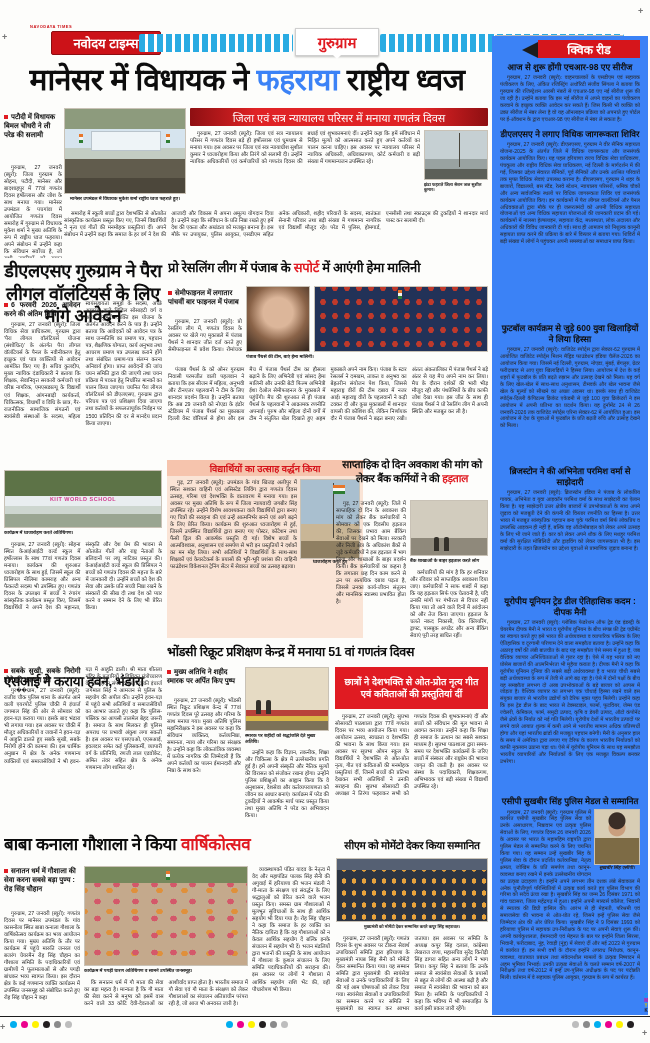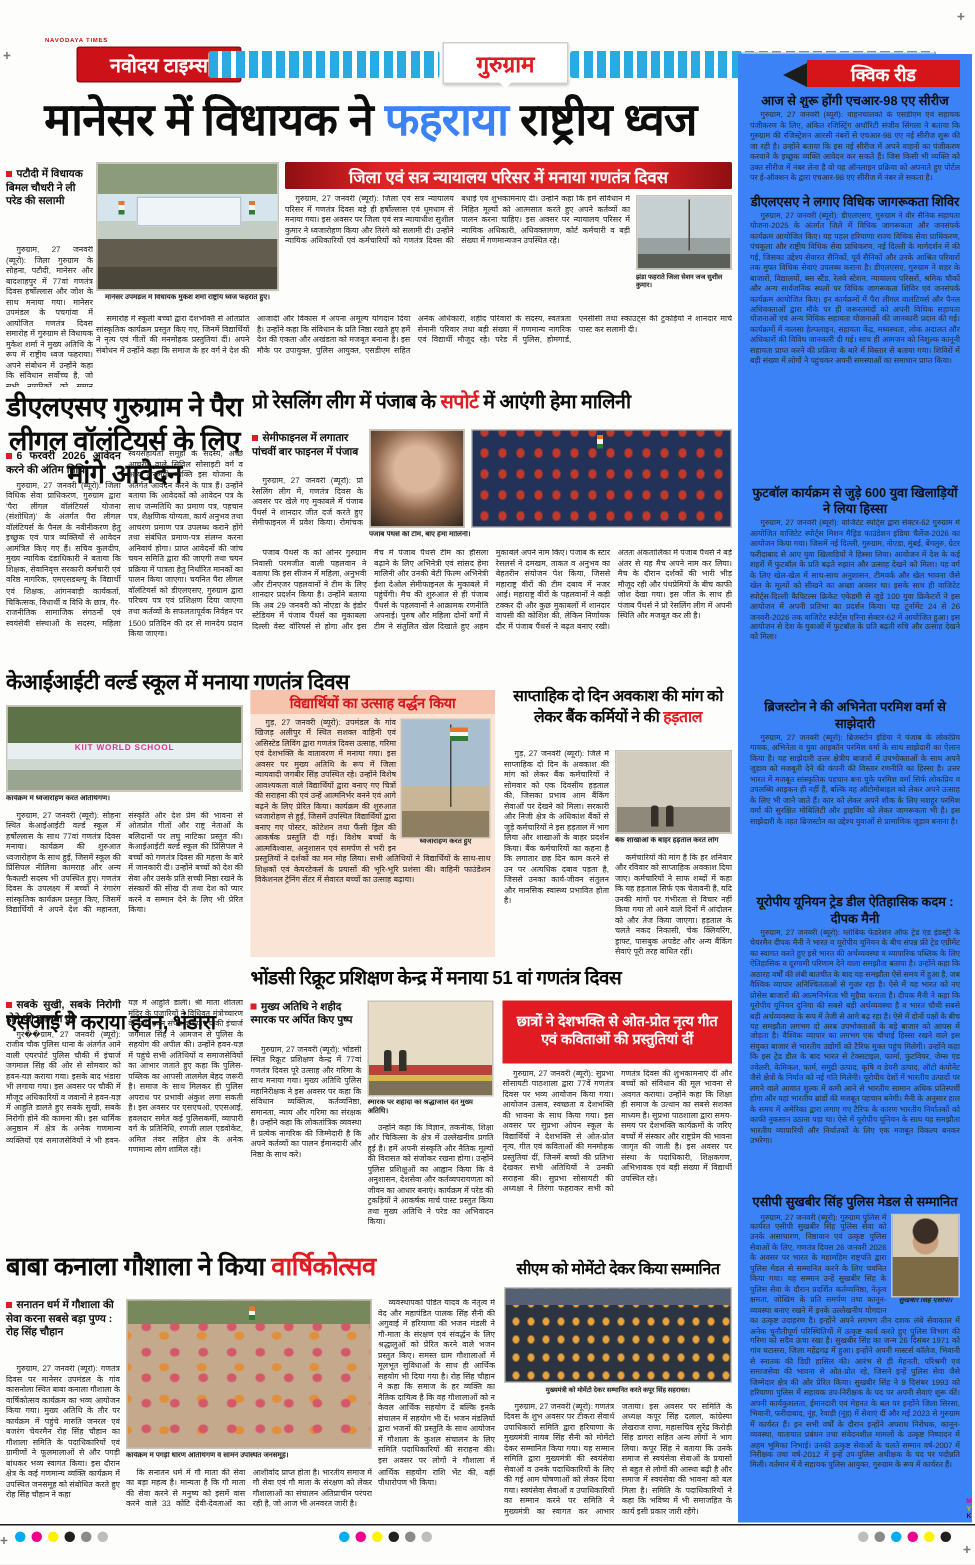--- a/index.html
+++ b/index.html
@@ -22,21 +22,21 @@
   .hl-cyan{color:#3b82f6;}
   .hl-red{color:#e01b22;}
   .art-head{font-weight:900;color:#0d0d0d;letter-spacing:-.3px;}
   .kicker{font-size:7px;font-weight:bold;line-height:1.3;color:#111;}
   .kicker .sq{display:inline-block;width:4px;height:4px;background:#e01b22;margin-right:3px;}
   .body{font-size:5.3px;line-height:1.33;text-align:justify;color:#262626;overflow:hidden;}
   .body p{margin:0;text-indent:7px;}
   .cols2{column-count:2;column-gap:5px;}
   .cols4{column-count:4;column-gap:5px;}
   .cap{font-size:4.8px;font-weight:bold;color:#222;line-height:1.2;overflow:hidden;}
-  .redstrip{background:linear-gradient(90deg,#8e0f12,#e02325 22%,#e02325 78%,#8e0f12);color:#fff;font-weight:bold;font-size:11px;display:flex;align-items:center;justify-content:center;border-radius:1px;}
+  .redstrip{background:linear-gradient(90deg,#8e0f12,#e02325 22%,#e02325 78%,#8e0f12);color:#fff;font-weight:normal;font-size:11px;display:flex;align-items:center;justify-content:center;border-radius:1px;}
   .redbox{background:#e01b22;color:#fff;font-weight:bold;font-size:9.5px;text-align:center;display:flex;align-items:center;justify-content:center;line-height:1.3;padding:1px 3px;box-sizing:border-box;}
   .pinkhead{background:#f6c4ad;color:#d6151b;font-weight:bold;font-size:9.5px;display:flex;align-items:center;justify-content:center;}
   .pinkpanel{background:#fae4d6;}
   
   .qr{background:#3b82f6;box-sizing:border-box;padding:4px 8px;}
   .qr-titlewrap{position:relative;height:19px;margin-bottom:3px;}
   .qr-title{position:absolute;right:0;top:0;width:102px;height:18px;background:#d6151b;color:#fff;font-weight:bold;font-size:12px;display:flex;align-items:center;justify-content:center;}
   .qr-title::before{content:"";position:absolute;left:-16px;top:2px;border-style:solid;border-width:8px 16px 8px 0;border-color:transparent #1c1c1c transparent transparent;}
   .qr-h{font-size:8.5px;font-weight:900;text-align:center;color:#101010;line-height:1.2;margin:3px 0 2px;overflow:hidden;}
   .qr-b{font-size:5.2px;line-height:1.33;text-align:justify;color:#2a2a2a;overflow:hidden;}
@@ -125,30 +125,29 @@
     </div>
   <div class="photo ph-hema" style="left:246px;top:286px;width:64px;height:66px;"></div>
   <div class="photo ph-team" style="left:314px;top:286px;width:174px;height:66px;">
     <div class="mini-flag" style="left:48%;top:4%;"></div>
   </div>
   <div class="abs cap" style="left:246px;top:354px;width:242px;height:9px;">पंजाब पैंथर्स की टीम, बाएं हेमा मालिनी।</div>
   <div class="abs body cols4" style="left:168px;top:366px;width:320px;height:76px;">
       <p>पंजाब पैंथर्स के को ओनर गुरुग्राम निवासी परमजीत वाली पहलवान ने बताया कि इस सीजन में महिला, अनुभवी और टीनएजर पहलवानों ने टीम के लिए शानदार प्रदर्शन किया है। उन्होंने बताया कि अब 29 जनवरी को नोएडा के इंडोर स्टेडियम में पंजाब पैंथर्स का मुकाबला दिल्ली वेस्ट वॉरियर्स से होगा और इस मैच में पंजाब पैंथर्स टीम का हौसला बढ़ाने के लिए अभिनेत्री एवं सांसद हेमा मालिनी और उनकी बेटी फिल्म अभिनेत्री ईशा देओल सेमीफाइनल के मुकाबले में पहुंचेंगी। मैच की शुरुआत से ही पंजाब पैंथर्स के पहलवानों ने आक्रामक रणनीति अपनाई। पुरुष और महिला दोनों वर्गों में टीम ने संतुलित खेल दिखाते हुए अहम मुकाबले अपने नाम किए। पंजाब के स्टार रेसलर्स ने दमखम, ताकत व अनुभव का बेहतरीन संयोजन पेश किया, जिससे महाराष्ट्र वीरों की टीम दबाव में नजर आई। महाराष्ट्र वीरों के पहलवानों ने कड़ी टक्कर दी और कुछ मुकाबलों में शानदार वापसी की कोशिश की, लेकिन निर्णायक दौर में पंजाब पैंथर्स ने बढ़त बनाए रखी। अंततः अंकतालिका में पंजाब पैंथर्स ने बड़े अंतर से यह मैच अपने नाम कर लिया। मैच के दौरान दर्शकों की भारी भीड़ मौजूद रही और पंथप्रेमियों के बीच काफी जोश देखा गया। इस जीत के साथ ही पंजाब पैंथर्स ने प्रो रेसलिंग लीग में अपनी स्थिति और मजबूत कर ली है।</p>
     </div>
 
-  <div class="abs art-head nw" style="left:4px;top:444px;width:326px;height:20px;font-size:14px;">केआईआईटी वर्ल्ड स्कूल में मनाया गणतंत्र दिवस</div>
   <div class="photo ph-kiit" style="left:4px;top:470px;width:158px;height:58px;">
     <div class="kiit-banner">KIIT WORLD SCHOOL</div>
   </div>
   <div class="abs cap" style="left:4px;top:530px;width:158px;height:9px;">कार्यक्रम में ध्वजारोहण करते अतिथिगण।</div>
   <div class="abs body cols2" style="left:4px;top:541px;width:158px;height:97px;">
       <p>गुरुग्राम, 27 जनवरी (ब्यूरो): सोहना स्थित केआईआईटी वर्ल्ड स्कूल में हर्षोल्लास के साथ 77वां गणतंत्र दिवस मनाया। कार्यक्रम की शुरुआत ध्वजारोहण के साथ हुई, जिसमें स्कूल की प्रिंसिपल नीलिमा कामराह और अन्य फैकल्टी सदस्य भी उपस्थित हुए। गणतंत्र दिवस के उपलक्ष्य में बच्चों ने रंगारंग सांस्कृतिक कार्यक्रम प्रस्तुत किए, जिसमें विद्यार्थियों ने अपने देश की महानता, संस्कृति और देश प्रेम की भावना से ओतप्रोत गीतों और राष्ट्र नेताओं के बलिदानों पर लघु नाटिका प्रस्तुत की। केआईआईटी वर्ल्ड स्कूल की प्रिंसिपल ने बच्चों को गणतंत्र दिवस की महत्ता के बारे में जानकारी दी। उन्होंने बच्चों को देश की सेवा और उसके प्रति सच्ची निष्ठा रखने के संस्कारों की सीख दी तथा देश को प्यार करने व सम्मान देने के लिए भी प्रेरित किया।</p>
     </div>
 
-  <div class="abs pinkpanel" style="left:167px;top:460px;width:163px;height:178px;">
+  <div class="abs pinkpanel" style="left:167px;top:460px;width:196px;height:178px;">
     <div class="pinkhead nw" style="height:16px;">विद्यार्थियों का उत्साह वर्द्धन किया</div>
     <div class="body" style="padding:3px;height:156px;">
       <div style="float:right;width:60px;margin:0 0 2px 3px;">
         <div class="photo ph-flagpost" style="position:relative;width:60px;height:80px;">
           <div class="pole"></div>
           <div class="tri-flag"></div>
         </div>
         <div class="cap" style="text-align:center;">ध्वजारोहण करते हुए</div>
       </div>
       <p>गुड़, 27 जनवरी (ब्यूरो): उपमंडल के गांव खिजड़ अलीपुर में स्थित सशक्त वाहिनी एवं असिस्टेड लिविंग द्वारा गणतंत्र दिवस उत्साह, गरिमा एवं देशभक्ति के वातावरण में मनाया गया। इस अवसर पर मुख्य अतिथि के रूप में जिला न्यायवादी जगबीर सिंह उपस्थित रहे। उन्होंने विशेष आवश्यकता वाले विद्यार्थियों द्वारा बनाए गए चित्रों की सराहना की एवं उन्हें आत्मनिर्भर बनने एवं आगे बढ़ने के लिए प्रेरित किया। कार्यक्रम की शुरुआत ध्वजारोहण से हुई, जिसमें उपस्थित विद्यार्थियों द्वारा बनाए गए पोस्टर, कोटेशन तथा फैंसी ड्रिल की आकर्षक प्रस्तुति दी गई। विशेष बच्चों के आत्मविश्वास, अनुशासन एवं समर्पण से भरी इन प्रस्तुतियों ने दर्शकों का मन मोह लिया। सभी अतिथियों ने विद्यार्थियों के साथ-साथ शिक्षकों एवं केयरटेकर्स के प्रयासों की भूरि-भूरि प्रशंसा की। वाहिनी फाउंडेशन विकेशनल ट्रेनिंग सेंटर में सेवारत बच्चों का उत्साह बढ़ाया।</p>

